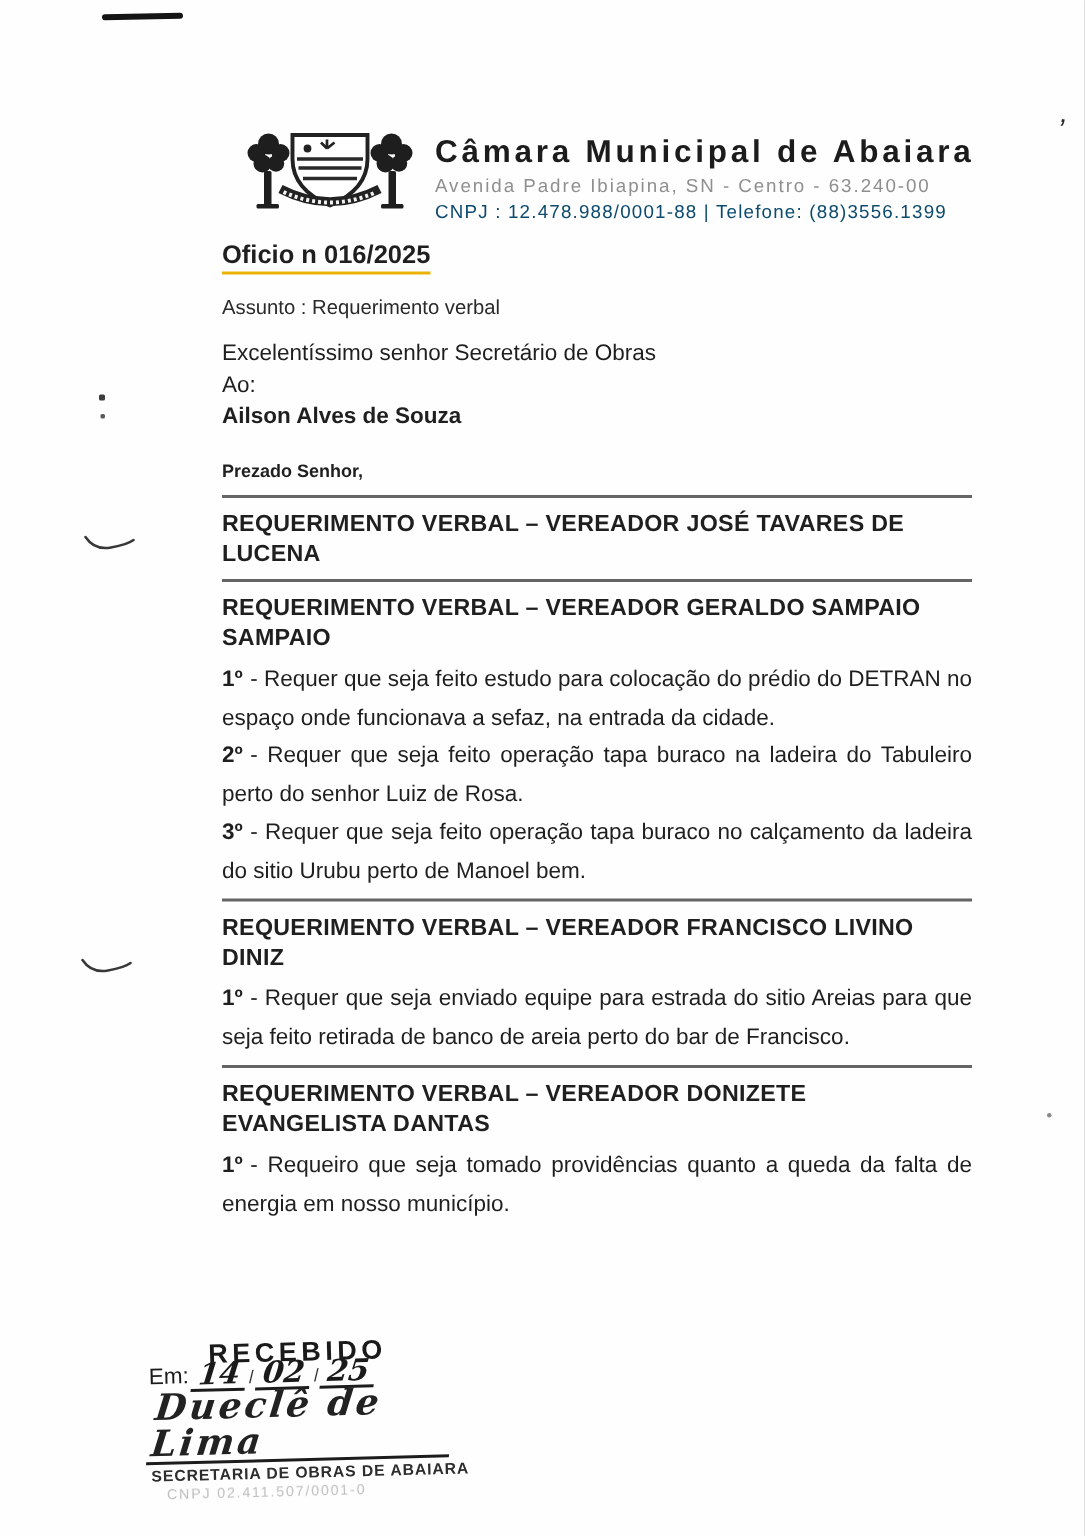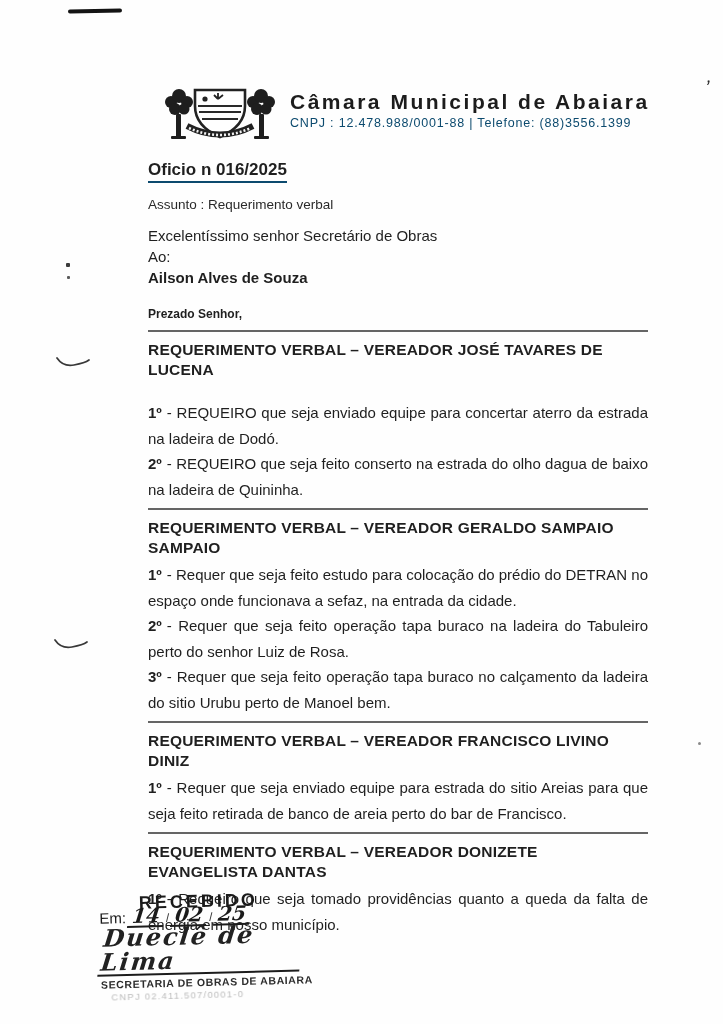--- a/index.html
+++ b/index.html
@@ -18,21 +18,21 @@
   .header{position:absolute;left:156px;top:82px;width:520px;display:flex;align-items:flex-start;}
   .logo{width:128px;height:68px;flex:0 0 auto;}
   .org{margin-left:6px;padding-top:8px;}
   .org-name{font-size:21px;font-weight:bold;letter-spacing:2.5px;color:#1c1c1c;line-height:24px;}
   .org-addr{font-size:12.5px;letter-spacing:1.3px;color:#8f8f8f;margin-top:3px;line-height:15px;}
   .org-cnpj{font-size:12.5px;letter-spacing:.8px;color:#0c4a6e;margin-top:2px;line-height:15px;}
 
   
   .content{position:absolute;left:148px;top:160px;width:500px;}
   .oficio{display:inline-block;font-size:17px;font-weight:bold;line-height:20px;
-          border-bottom:2px solid #0c4a6e;padding-bottom:1px;margin:0;}
+          border-bottom:2px solid #eab308;padding-bottom:1px;margin:0;}
   .assunto{font-size:13.5px;line-height:16px;margin-top:14px;color:#2a2a2a;}
   .ao{margin-top:12px;font-size:15px;line-height:21px;}
   .ao .bold{font-weight:bold;}
   .prezado{margin-top:16px;font-size:12px;font-weight:bold;line-height:20px;}
   .intro{margin-top:15px;font-size:15px;line-height:26px;text-align:justify;text-indent:100px;}
 
   .rule{height:2px;background:#4a4a4a;margin-top:6px;opacity:.85;}
   .sec-title{font-size:15.5px;font-weight:bold;line-height:20px;margin:8px 0 0 0;letter-spacing:.2px;}
   .sec-items{margin-top:4px;}
   .sec-items.gap{margin-top:20px;}
@@ -112,43 +112,40 @@
         <path d="M42,24 h44 M43,30 h42 M46,37 h36" stroke="#2a2a2a" stroke-width="2.2" fill="none"></path>
         <path d="M58,13 l4,4 M62,17 l5,-4 M62,17 l0,-6" stroke="#222" stroke-width="1.8" fill="none"></path>
         <circle cx="49" cy="17" r="2.6" fill="#222"></circle>
 
         <path d="M31,44 q33,17 66,0" fill="none" stroke="#222" stroke-width="6"></path>
         <path d="M33,46 q31,14 62,0" fill="none" stroke="#f2f2f2" stroke-width="2.6" stroke-dasharray="2,2"></path>
       </svg>
     </div>
     <div class="org">
       <div class="org-name">Câmara Municipal de Abaiara</div>
+      <div class="org-addr">Avenida Padre Ibiapina, SN - Centro - 63.240-00</div>
       <div class="org-cnpj">CNPJ : 12.478.988/0001-88  | Telefone: (88)3556.1399</div>
     </div>
   </div>
 
   <div class="content">
     <h1 class="oficio">Oficio n 016/2025</h1>
     <div class="assunto">Assunto : Requerimento verbal</div>
 
     <div class="ao">
       <div>Excelentíssimo senhor Secretário de Obras</div>
       <div>Ao:</div>
       <div class="bold">Ailson Alves de Souza</div>
     </div>
 
     <div class="prezado">Prezado Senhor,</div>
 
     
     <div class="rule"></div>
     <h2 class="sec-title">REQUERIMENTO VERBAL – VEREADOR JOSÉ TAVARES DE LUCENA</h2>
-    <div class="sec-items gap">
-      <p class="item"><b class="num">1º</b><span>- REQUEIRO  que seja enviado equipe para concertar aterro da estrada na ladeira de Dodó.</span></p>
-      <p class="item"><b class="num">2º</b><span>- REQUEIRO que seja feito conserto na estrada do olho dagua de baixo na ladeira de Quininha.</span></p>
-    </div>
 
     
     <div class="rule"></div>
     <h2 class="sec-title">REQUERIMENTO VERBAL – VEREADOR GERALDO SAMPAIO SAMPAIO</h2>
     <div class="sec-items">
       <p class="item"><b class="num">1º</b><span>- Requer que seja feito estudo para colocação do prédio do DETRAN no espaço onde funcionava a sefaz, na entrada da cidade.</span></p>
       <p class="item"><b class="num">2º</b><span>- Requer que seja feito operação tapa buraco na ladeira do Tabuleiro perto do senhor Luiz de Rosa.</span></p>
       <p class="item"><b class="num">3º</b><span>- Requer que seja feito operação tapa buraco no calçamento da ladeira do sitio Urubu perto de Manoel bem.</span></p>
     </div>
 

